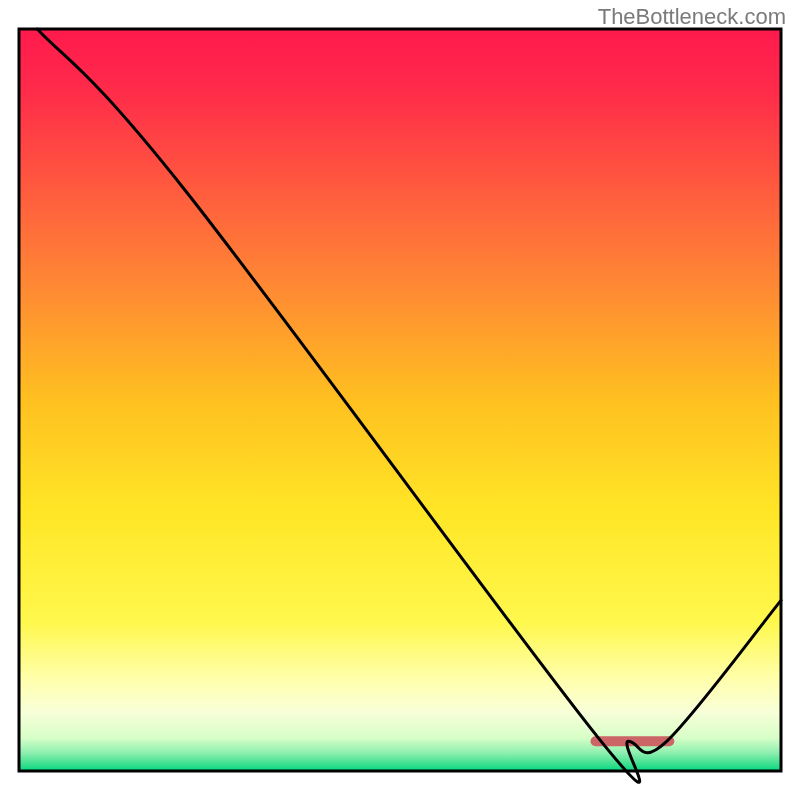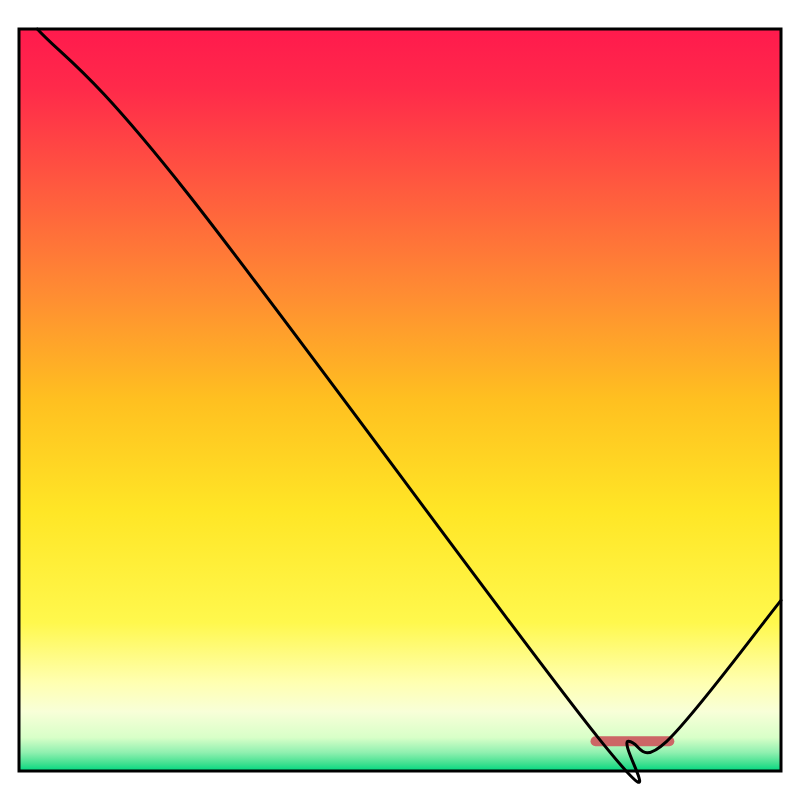--- a/index.html
+++ b/index.html
@@ -25,20 +25,21 @@
     z-index: 10;
   }
   svg {
     display: block;
   }
 </style>
 </head>
 <body>
 
 <div class="chart-container">
+  <div class="watermark">TheBottleneck.com</div>
   <svg id="chart-svg" width="800" height="800">
     <defs>
       <linearGradient id="bg-gradient" x1="0" y1="0" x2="0" y2="1">
           <stop offset="0%" stop-color="#ff1a4d"></stop>
           <stop offset="8%" stop-color="#ff2a4a"></stop>
           <stop offset="20%" stop-color="#ff5540"></stop>
           <stop offset="35%" stop-color="#ff8a33"></stop>
           <stop offset="50%" stop-color="#ffc020"></stop>
           <stop offset="65%" stop-color="#ffe626"></stop>
           <stop offset="80%" stop-color="#fff84d"></stop>

